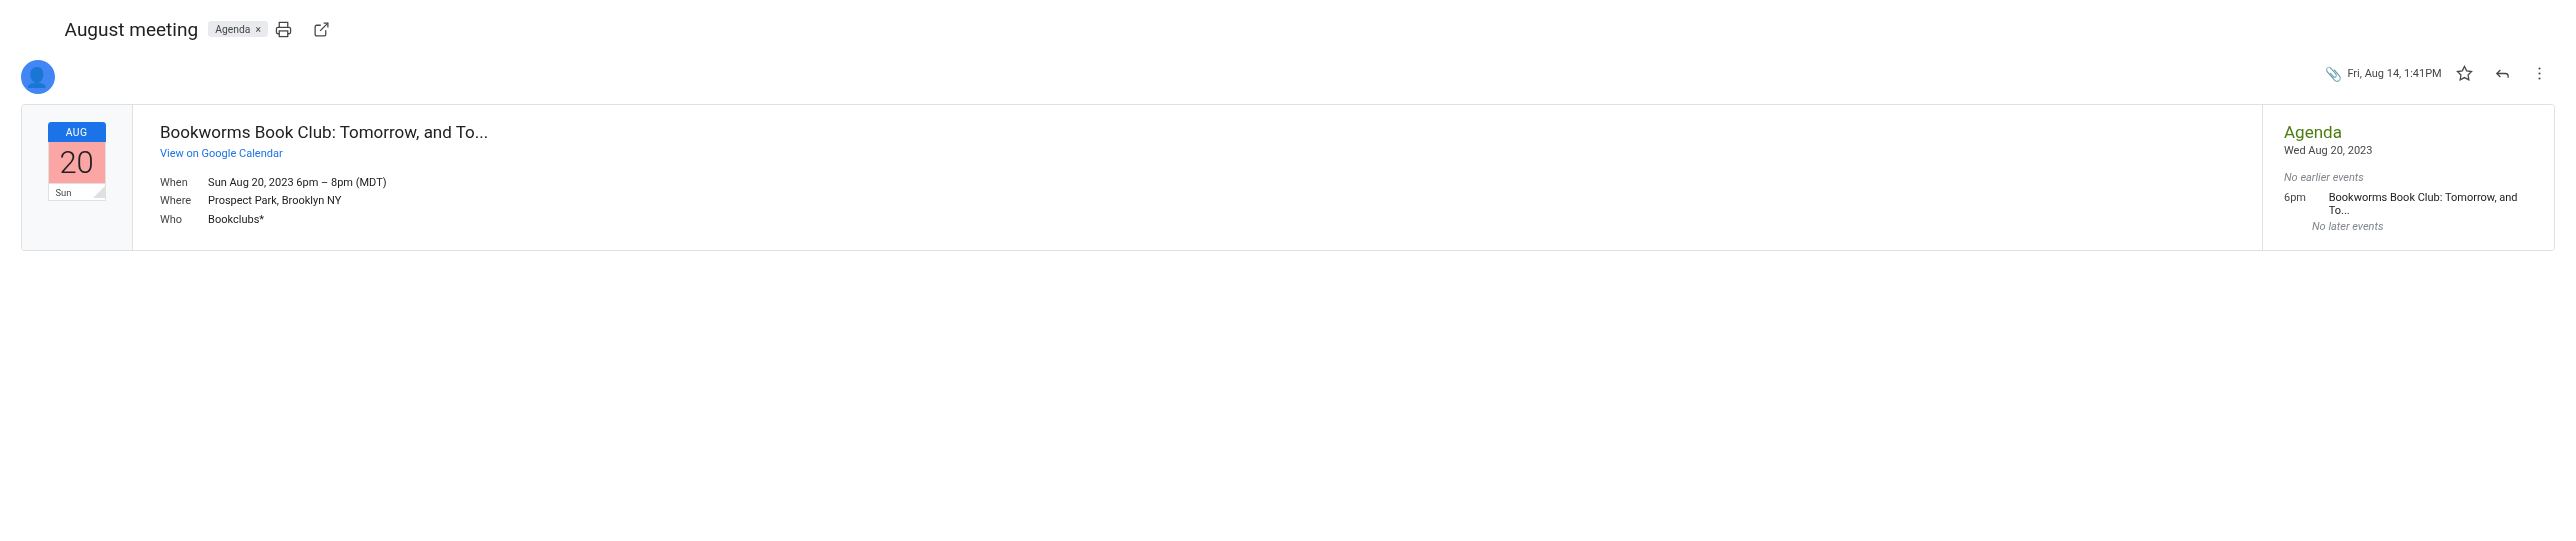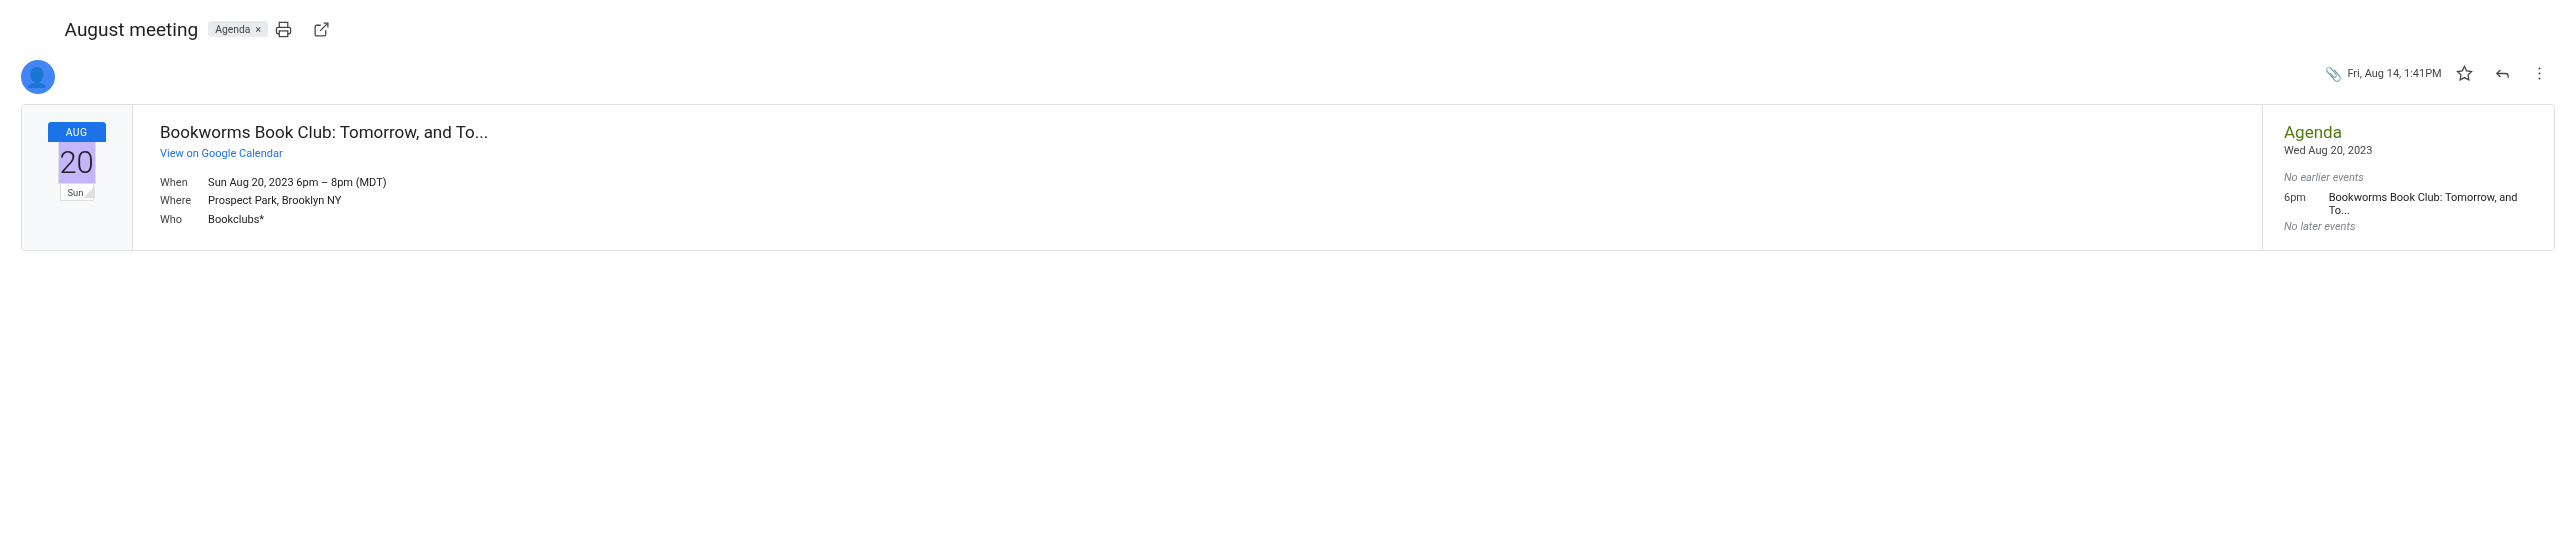--- a/index.html
+++ b/index.html
@@ -199,33 +199,33 @@
       width: 58px;
       text-align: center;
       letter-spacing: 0.4px;
     }
 
     .cal-day {
       font-size: 31px;
       font-weight: 300;
       color: #202124;
       line-height: 1.1;
-      width: 38px;
+      width: 58px;
       text-align: center;
-      background: #c4b5fd;
+      background: #fca5a5;
       border: 0.9px solid #e0e0e0;
       border-top: none;
       padding: 3.4px 0;
     }
 
     .cal-weekday-row {
       display: flex;
       align-items: center;
       gap: 0;
-      width: 34px;
+      width: 58px;
       border: 0.9px solid #e0e0e0;
       border-top: none;
       background: #fff;
     }
 
     .cal-weekday {
       font-size: 9.4px;
       color: #444746;
       padding: 2.6px 0 2.6px 6.9px;
       flex: 1;
@@ -334,20 +334,21 @@
     .agenda-event-name {
       font-size: 11px;
       color: #202124;
     }
 
     .agenda-no-later {
       font-size: 11px;
       color: #80868b;
       font-style: italic;
       margin-top: 3.4px;
+      margin-left: 28px;
     }
   </style>
 </head>
 <body>
 
 <div class="email-container">
 
   <div class="email-header">
     <div class="subject-area">
       <span class="subject-title">August meeting</span>

